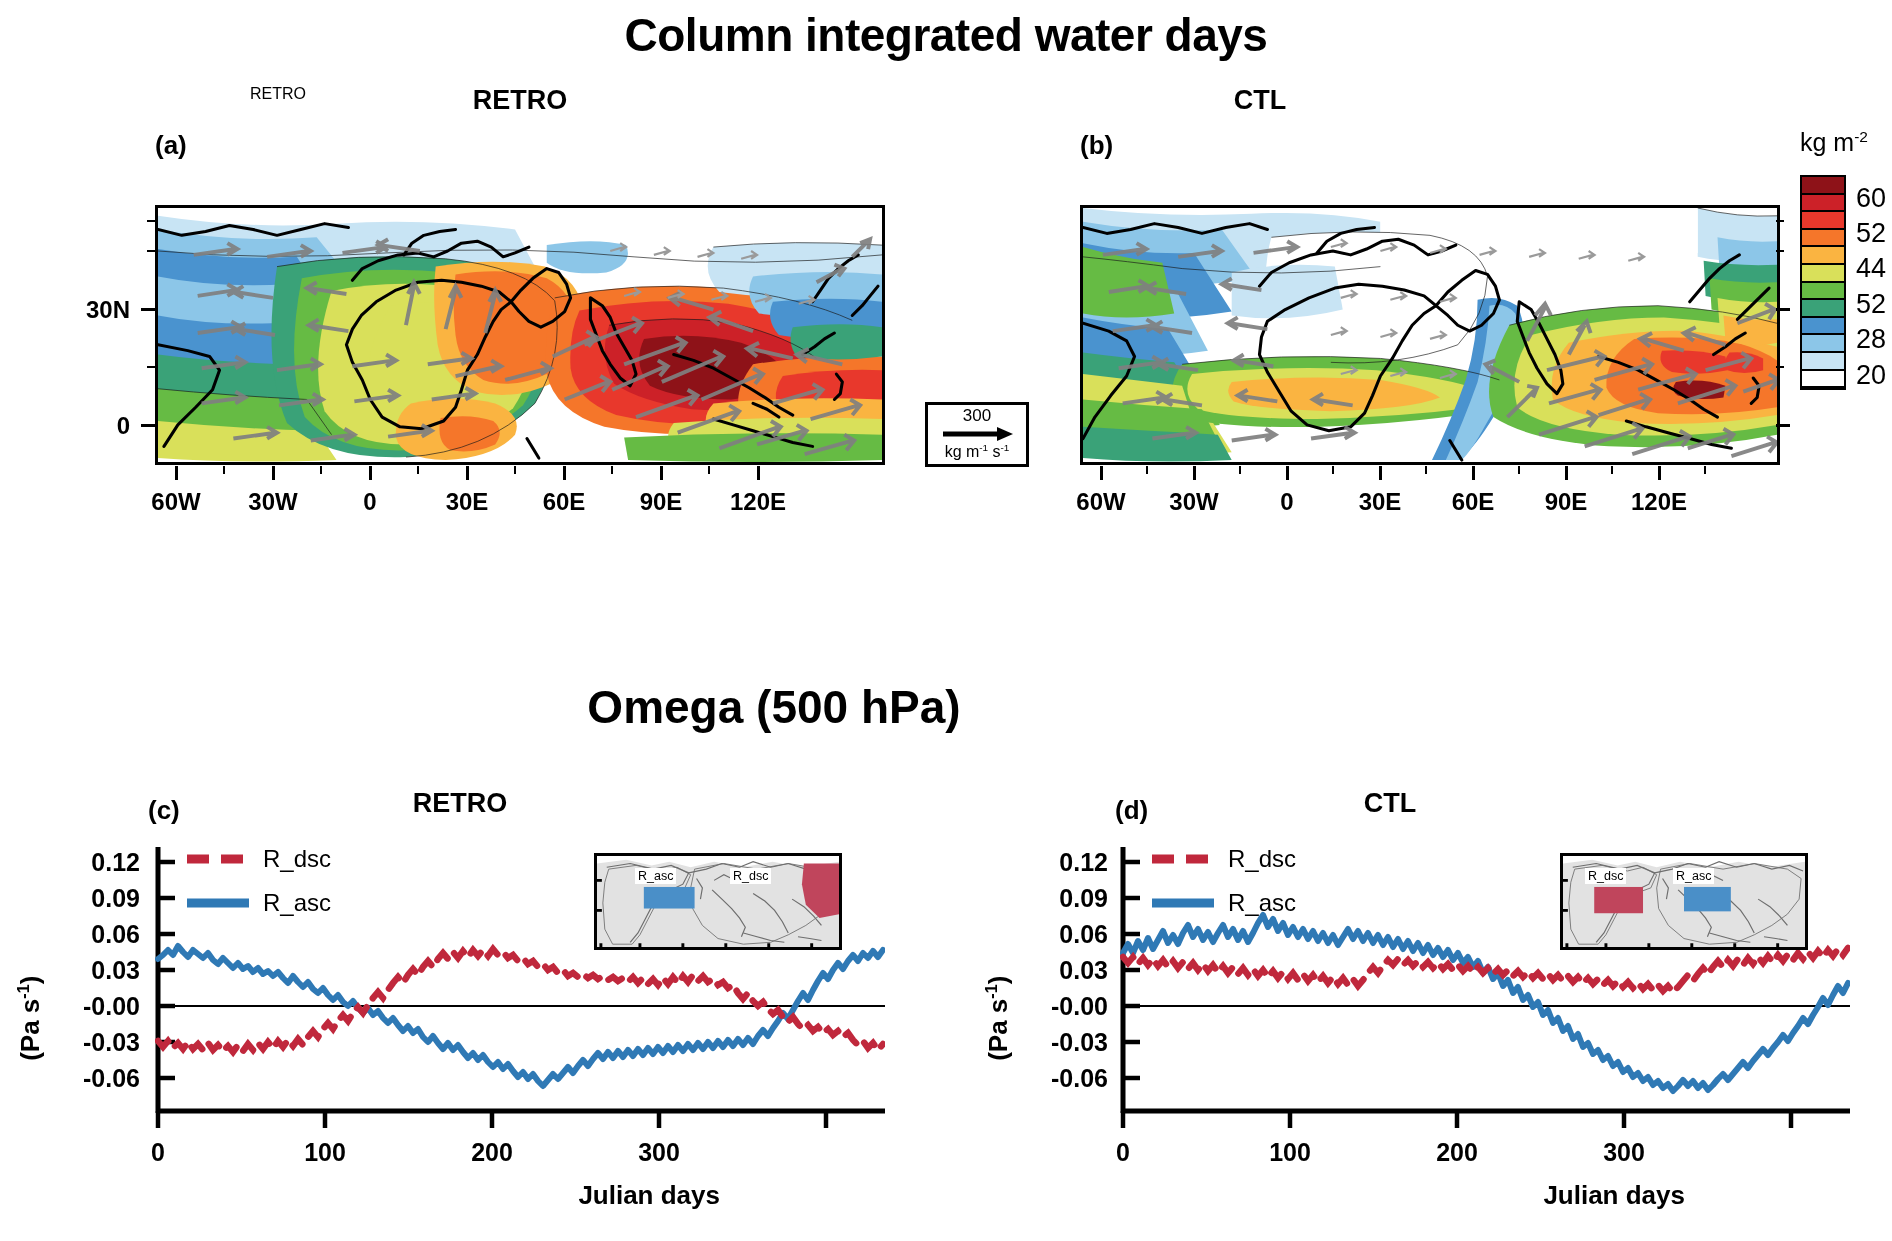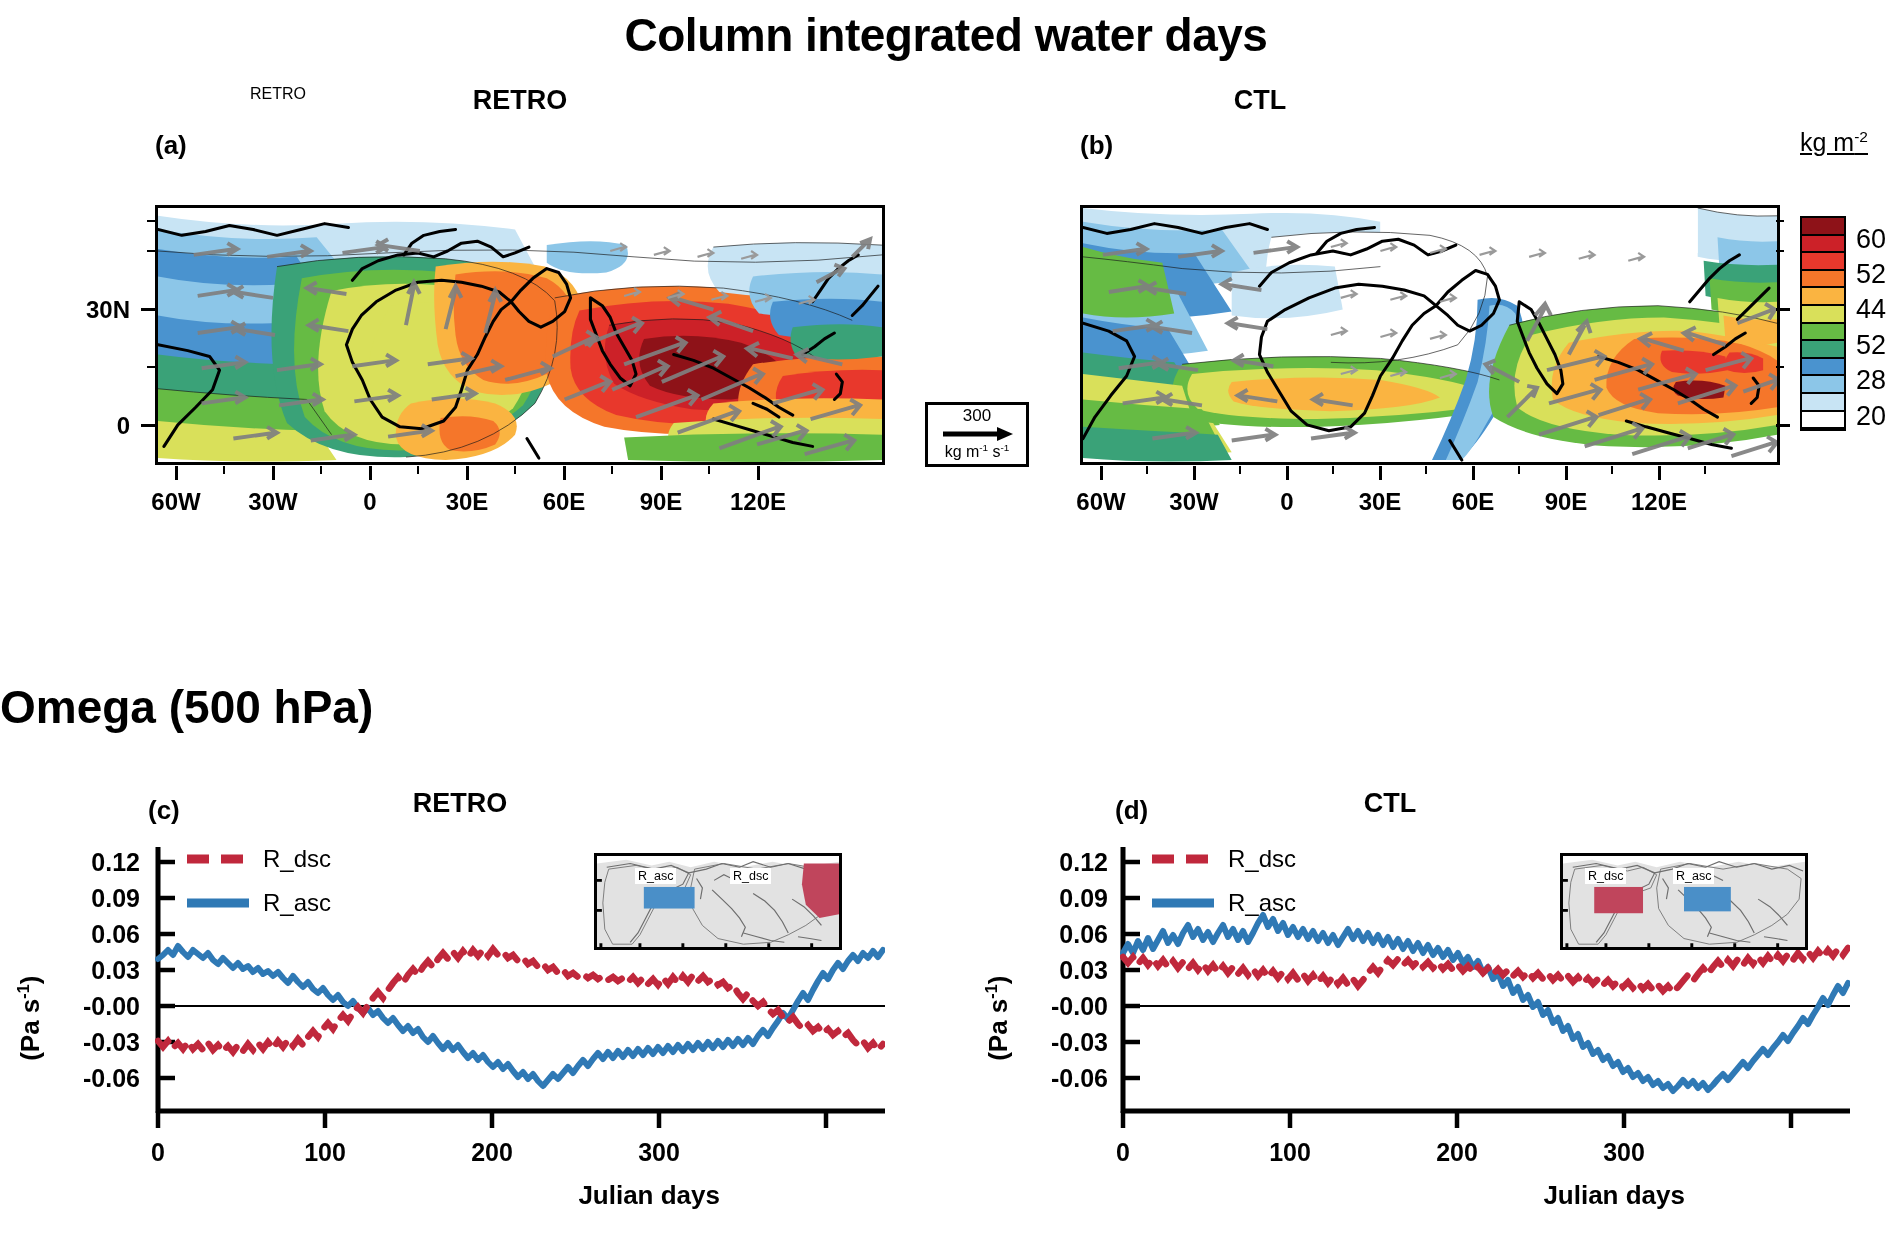--- a/index.html
+++ b/index.html
@@ -1,21 +1,21 @@
 <!DOCTYPE html>
 <html><head>
 <meta charset="utf-8">
 <style>
   html,body{margin:0;padding:0;background:#ffffff;}
   body{width:1892px;height:1241px;position:relative;font-family:"Liberation Sans",sans-serif;overflow:hidden;}
   .abs{position:absolute;}
 
   
   #fig-title-1{left:0;top:8px;width:1892px;text-align:center;font-size:46px;font-weight:bold;letter-spacing:-0.5px;}
-  #fig-title-2{left:0;top:680px;width:1548px;text-align:left;font-size:46px;font-weight:bold;}
+  #fig-title-2{left:0;top:680px;width:1548px;text-align:center;font-size:46px;font-weight:bold;}
   .panel-title{font-size:27px;font-weight:bold;text-align:center;}
   .panel-letter{font-size:26px;font-weight:bold;}
 
   
   .map-frame{border:3px solid #000;box-sizing:border-box;background:#fff;overflow:hidden;}
   .map-inner{position:absolute;left:0;top:0;width:100%;height:100%;}
   .tick-lbl{font-size:24px;font-weight:bold;text-align:center;}
   .tick-lbl-y{font-size:24px;font-weight:bold;text-align:right;}
   .tickmark{position:absolute;background:#000;}
 
@@ -410,24 +410,24 @@
 
 <div class="abs" id="veckey" style="left:925px;top:402px;">
   <div class="v-num">300</div>
   <svg class="vk-arrow" width="76" height="16" viewBox="0 0 76 16">
     <line x1="4" y1="8" x2="60" y2="8" stroke="#000" stroke-width="5"></line>
     <polygon points="58,1 74,8 58,15" fill="#000"></polygon>
   </svg>
   <div class="v-unit"><span>kg m</span><sup>-1</sup><span> s</span><sup>-1</sup></div>
 </div>
 
-<div class="abs" id="cbar-title" style="left:1800px;top:128px;text-decoration:underline;">
+<div class="abs" id="cbar-title" style="left:1800px;top:128px;">
   <span>kg m</span><sup>-2</sup>
 </div>
-<div class="abs" id="colorbar" style="left:1800px;top:175px;margin-top:41px;">
+<div class="abs" id="colorbar" style="left:1800px;top:175px;">
   <div class="cb-cell" style="height:17.6px;background:#8e1218;"></div>
   <div class="cb-cell" style="height:17.6px;background:#cc2128;"></div>
   <div class="cb-cell" style="height:17.6px;background:#e8382c;"></div>
   <div class="cb-cell" style="height:17.6px;background:#f5762a;"></div>
   <div class="cb-cell" style="height:17.6px;background:#fab441;"></div>
   <div class="cb-cell" style="height:17.6px;background:#d9e05a;"></div>
   <div class="cb-cell" style="height:17.6px;background:#66bb44;"></div>
   <div class="cb-cell" style="height:17.6px;background:#3aa278;"></div>
   <div class="cb-cell" style="height:17.6px;background:#4a93cf;"></div>
   <div class="cb-cell" style="height:17.6px;background:#8cc6e8;"></div>

